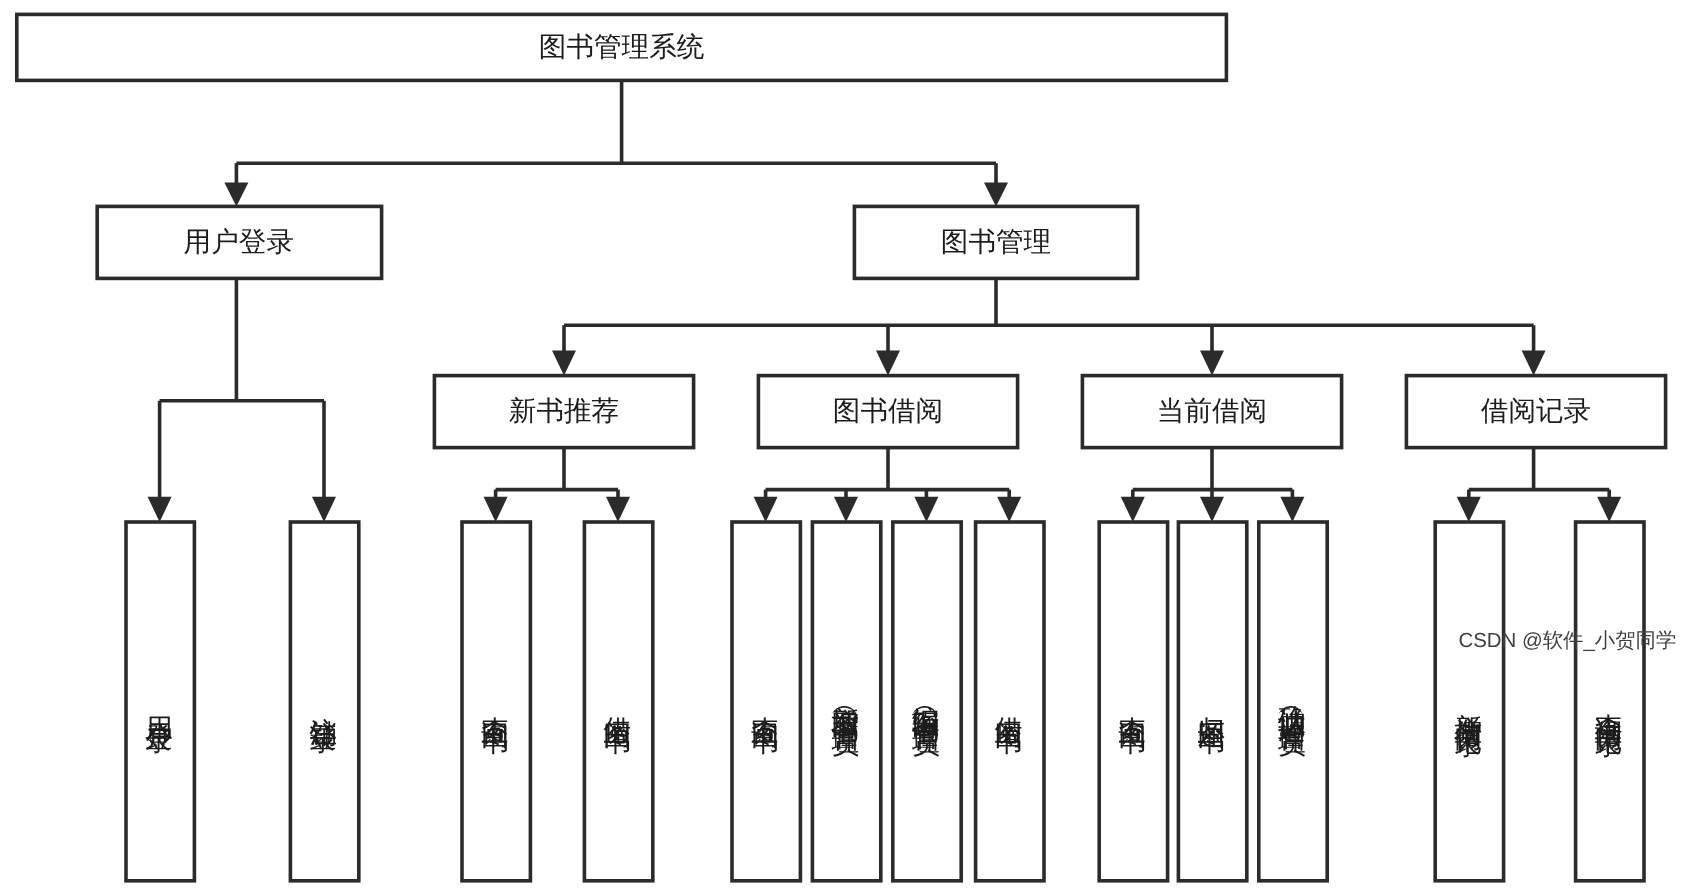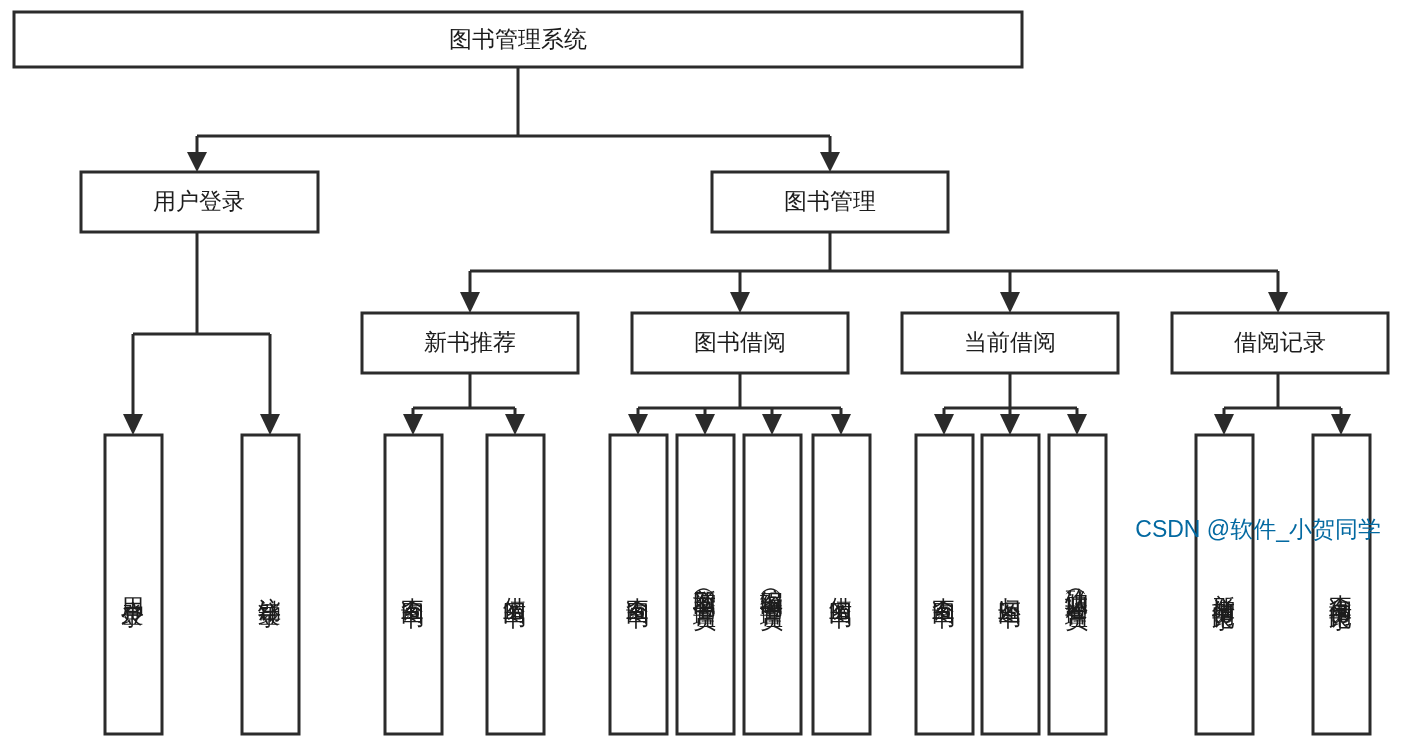--- a/index.html
+++ b/index.html
@@ -51,25 +51,25 @@
     font-size: 23px;
     fill: #1c1c1c;
     writing-mode: vertical-rl;
     text-orientation: upright;
     letter-spacing: 3px;
     text-anchor: middle;
     dominant-baseline: central;
   }
   .watermark {
     position: absolute;
-    right: 24px;
+    right: 8px;
     bottom: 6px;
     font-family: "Liberation Sans", "DejaVu Sans", sans-serif;
-    font-size: 23px;
-    color: #0369a1;
+    font-size: 17px;
+    color: #404040;
     white-space: nowrap;
     user-select: none;
   }
 </style>
 </head>
 <body>
 
 <div id="diagram-root">
 
   <svg class="diagram" viewBox="0 0 1405 747" xmlns="http://www.w3.org/2000/svg">

